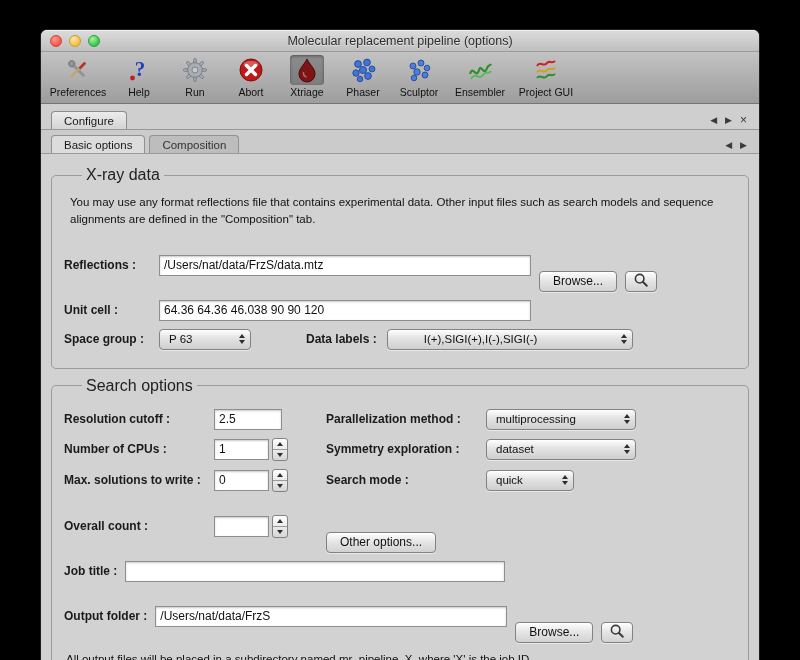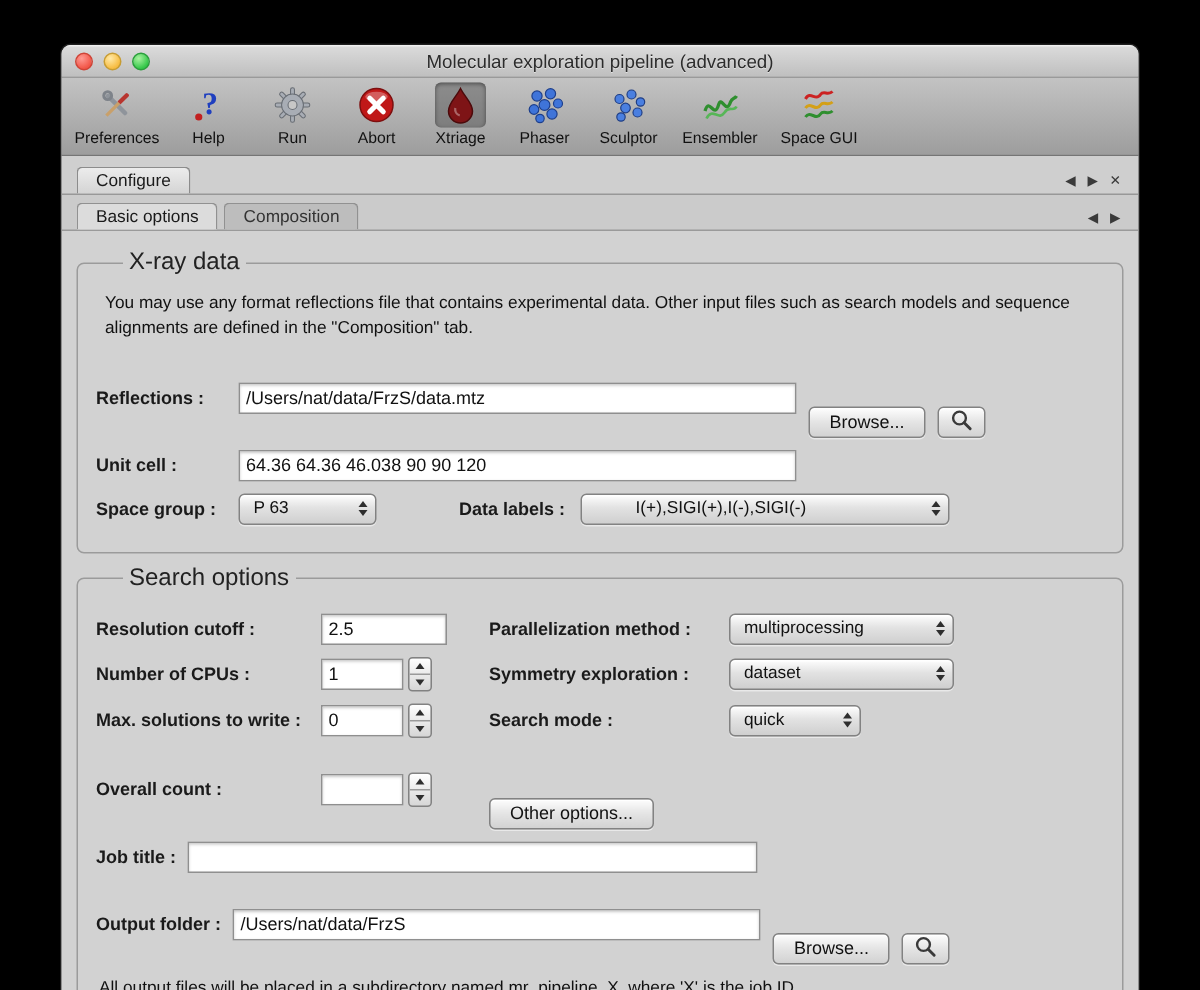--- a/index.html
+++ b/index.html
@@ -77,21 +77,21 @@
   .w150 { width:150px; }
   .w160 { width:160px; margin-left:12px; }
   .ml8 { margin-left:8px; } .ml12 { margin-left:12px; } .ml55 { margin-left:55px; margin-right:10px; }
   .mr8 { margin-right:8px; }
 
   input.text {
     height:21px; border:1px solid #8f8f8f; background:#fff; font:12px "Liberation Sans", sans-serif;
     padding:0 4px; box-shadow:inset 0 1px 2px rgba(0,0,0,.22); color:#111;
   }
   .w340 { width:372px; } .w352 { width:352px; } .w380 { width:380px; }
-  .w60 { width:84px; } .w55 { width:55px; }
+  .w60 { width:68px; } .w55 { width:55px; }
   .sctrl { width:100px; display:flex; align-items:center; }
 
   .btn {
     height:21px; padding:0 13px; font:12px "Liberation Sans", sans-serif; color:#111;
     border:1px solid #828282; border-radius:4px;
     background:linear-gradient(#fefefe,#e6e6e6 45%,#d2d2d2);
     box-shadow:0 1px 0 rgba(255,255,255,.5), inset 0 1px 0 #fff;
     display:inline-flex; align-items:center; white-space:nowrap;margin-top:32px;
   }
   .btn.icon-btn { padding:0 7px; }
@@ -134,21 +134,21 @@
 <body>
 
 <div class="window">
 
   <div class="titlebar">
     <div class="traffic">
       <span class="tl red"></span>
       <span class="tl yellow"></span>
       <span class="tl green"></span>
     </div>
-    <div class="title">Molecular exploration pipeline (advanced)</div>
+    <div class="title">Molecular replacement pipeline (options)</div>
   </div>
 
   <div class="toolbar">
 
     <div class="tb-item">
       <span class="tb-icon">
         <svg width="26" height="26" viewBox="0 0 26 26">
           <g transform="rotate(-45 13 13)">
               <rect x="11.5" y="3" width="3" height="19" rx="1.2" fill="#8f949b"></rect>
               <circle cx="13" cy="4.2" r="2.6" fill="none" stroke="#7e838a" stroke-width="2"></circle>
@@ -253,21 +253,21 @@
     </div>
 
     <div class="tb-item">
       <span class="tb-icon">
         <svg width="26" height="26" viewBox="0 0 26 26" fill="none">
           <path d="M4 9 C7 3 11 11 14 6 C16 3 19 7 22 4" stroke="#cc2222" stroke-width="2"></path>
           <path d="M4 15 C7 10 11 18 14 13 C16 10 19 14 22 11" stroke="#d4a017" stroke-width="2"></path>
           <path d="M4 21 C7 16 11 24 14 19 C16 16 19 20 22 17" stroke="#2f8f2f" stroke-width="2"></path>
         </svg>
       </span>
-      <span class="tb-label">Space GUI</span>
+      <span class="tb-label">Project GUI</span>
     </div>
   </div>
 
   <div class="maintab-row">
     <div class="maintab">
       <span>Configure</span>
     </div>
     <div class="tab-arrows">
       <span>◀</span>
       <span>▶</span>

